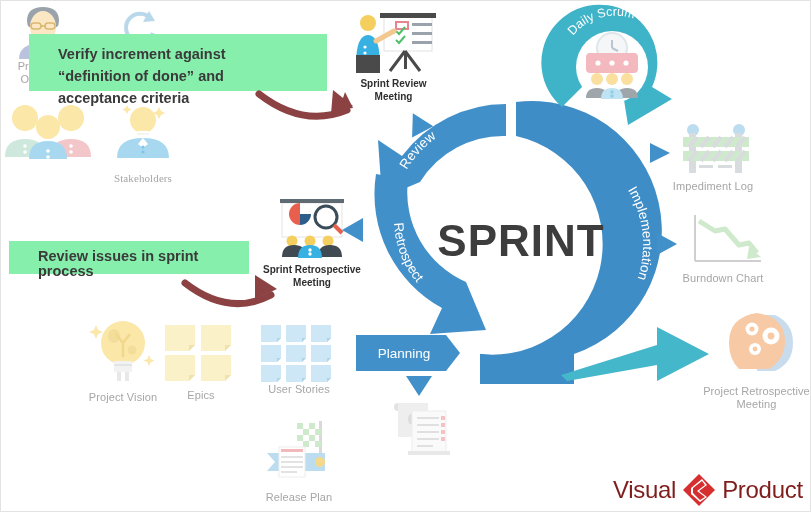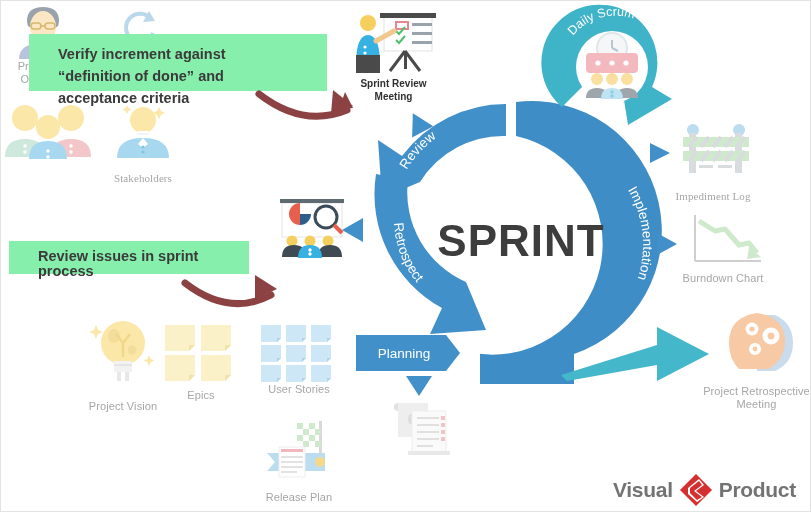--- a/index.html
+++ b/index.html
@@ -9,21 +9,21 @@
   .abs{position:absolute;}
   .lbl{color:#a6a6a6;font-size:11px;text-align:center;line-height:13px;letter-spacing:.1px;}
   .lbl-dark{color:#2f2f2f;font-size:10px;font-weight:bold;text-align:center;line-height:13px;}
   .callout{background:#86efac;color:#3a3a3a;font-size:14.5px;font-weight:bold;
            line-height:22px;padding:9px 29px;box-sizing:border-box;}
   svg{display:block;overflow:visible;}
   .sprint-word{font-family:"Liberation Sans","DejaVu Sans",sans-serif;
                font-size:44px;font-weight:bold;fill:#3d3d3d;letter-spacing:1px;}
   .arcword{font-family:"Liberation Sans",sans-serif;font-size:13.5px;fill:#ffffff;}
   .arcword-t{font-family:"Liberation Sans",sans-serif;font-size:12.5px;fill:#ffffff;}
-  .vp-txt{font-size:21px;font-weight:bold;color:#737373;letter-spacing:-.3px;}
+  .vp-txt{font-size:24px;font-weight:normal;color:#7f1d1d;letter-spacing:-.3px;}
 </style>
 </head>
 <body>
 
 <div class="abs" style="left:355px;top:95px;width:330px;height:300px;">
   <svg width="330" height="300" viewBox="0 0 330 300">
     <defs></defs>
 
     <g>
       <path d="M 175 20 A 118 118 0 0 1 200 248 L 200 282 L 116 282 L 116 248
@@ -184,20 +184,23 @@
     <line x1="78" y1="26" x2="86" y2="34" stroke="#e8604d" stroke-width="4"></line>
     <circle cx="36" cy="42" r="5.5" fill="#f5cf5e"></circle>
     <circle cx="54" cy="42" r="5.5" fill="#f5cf5e"></circle>
     <circle cx="72" cy="42" r="5.5" fill="#f5cf5e"></circle>
     <path d="M 26 58 q 0 -12 12 -12 q 12 0 12 12 z" fill="#3f4a52"></path>
     <path d="M 62 58 q 0 -12 12 -12 q 12 0 12 12 z" fill="#3f4a52"></path>
     <path d="M 42 59 q 0 -13 12 -13 q 12 0 12 13 z" fill="#37b0e2"></path>
     <circle cx="54" cy="51" r="1.7" fill="#ffffff"></circle>
     <circle cx="54" cy="55" r="1.7" fill="#ffffff"></circle>
   </svg>
+  <div class="lbl-dark" style="margin-top:4px;">
+    <span>Sprint Retrospective Meeting</span>
+  </div>
 </div>
 
 <div class="abs" style="left:340px;top:216px;">
   <svg width="24" height="26" viewBox="0 0 24 26">
       <path d="M 22 1 L 22 25 L 1 13 Z" fill="#4290c9"></path>
     </svg>
 </div>
 
 <div class="abs" style="left:404px;top:110px;">
   <svg width="26" height="24" viewBox="0 0 26 24">
@@ -303,21 +306,21 @@
       <line x1="66" y1="24" x2="74" y2="14"></line>
       <line x1="18" y1="38" x2="26" y2="28"></line>
         <line x1="30" y1="38" x2="38" y2="28"></line>
       <line x1="42" y1="38" x2="50" y2="28"></line>
         <line x1="54" y1="38" x2="62" y2="28"></line>
       <line x1="66" y1="38" x2="74" y2="28"></line>
     </g>
     <rect x="28" y="42" width="14" height="3" fill="#d8dcde"></rect>
     <rect x="47" y="42" width="14" height="3" fill="#d8dcde"></rect>
   </svg>
-  <div class="lbl" style="margin-top:11px;font-family:Liberation Serif, serif;">
+  <div class="lbl" style="margin-top:1px;">
     <span>Impediment Log</span>
   </div>
 </div>
 
 <div class="abs" style="left:655px;top:230px;">
   <svg width="22" height="26" viewBox="0 0 22 26">
       <path d="M 1 2 L 21 13 L 1 24 Z" fill="#4290c9"></path>
     </svg>
 </div>
 <div class="abs" style="left:672px;top:210px;width:100px;height:80px;">
@@ -354,21 +357,21 @@
     <ellipse cx="31" cy="19" rx="6" ry="7" fill="#f3dd9a"></ellipse>
     <circle cx="49" cy="33" r="4.5" fill="#f3dd9a"></circle>
     <path d="M 40 40 L 40 26 M 40 26 L 33 17 M 40 26 L 47 17" stroke="#f0d78c" stroke-width="2.5" fill="none"></path>
     <rect x="31" y="44" width="18" height="11" fill="#f2f2f2"></rect>
     <line x1="31" y1="48" x2="49" y2="48" stroke="#e0e0e0" stroke-width="1.6"></line>
     <rect x="34" y="55" width="4" height="9" fill="#e8e8e8"></rect>
     <rect x="42" y="55" width="4" height="9" fill="#e8e8e8"></rect>
     <path d="M 13 8 l 2 5 l 5 2 l -5 2 l -2 5 l -2 -5 l -5 -2 l 5 -2 z" fill="#fbe7a8"></path>
     <path d="M 66 38 l 1.6 4 l 4 1.6 l -4 1.6 l -1.6 4 l -1.6 -4 l -4 -1.6 l 4 -1.6 z" fill="#fbe7a8"></path>
   </svg>
-  <div class="lbl" style="margin-top:17px;">
+  <div class="lbl" style="margin-top:8px;">
     <span>Project Vision</span>
   </div>
 </div>
 
 <div class="abs" style="left:162px;top:322px;width:76px;height:84px;">
   <svg width="72" height="60" viewBox="0 0 72 60">
     <path d="M 2 2 h 30 v 20 l -6 6 h -24 z" fill="#fbf1c8"></path>
     <path d="M 32 22 l -6 6 v -6 z" fill="#f0e2aa"></path>
     <path d="M 38 2 h 30 v 20 l -6 6 h -24 z" fill="#fbf1c8"></path>
     <path d="M 68 22 l -6 6 v -6 z" fill="#f0e2aa"></path>

